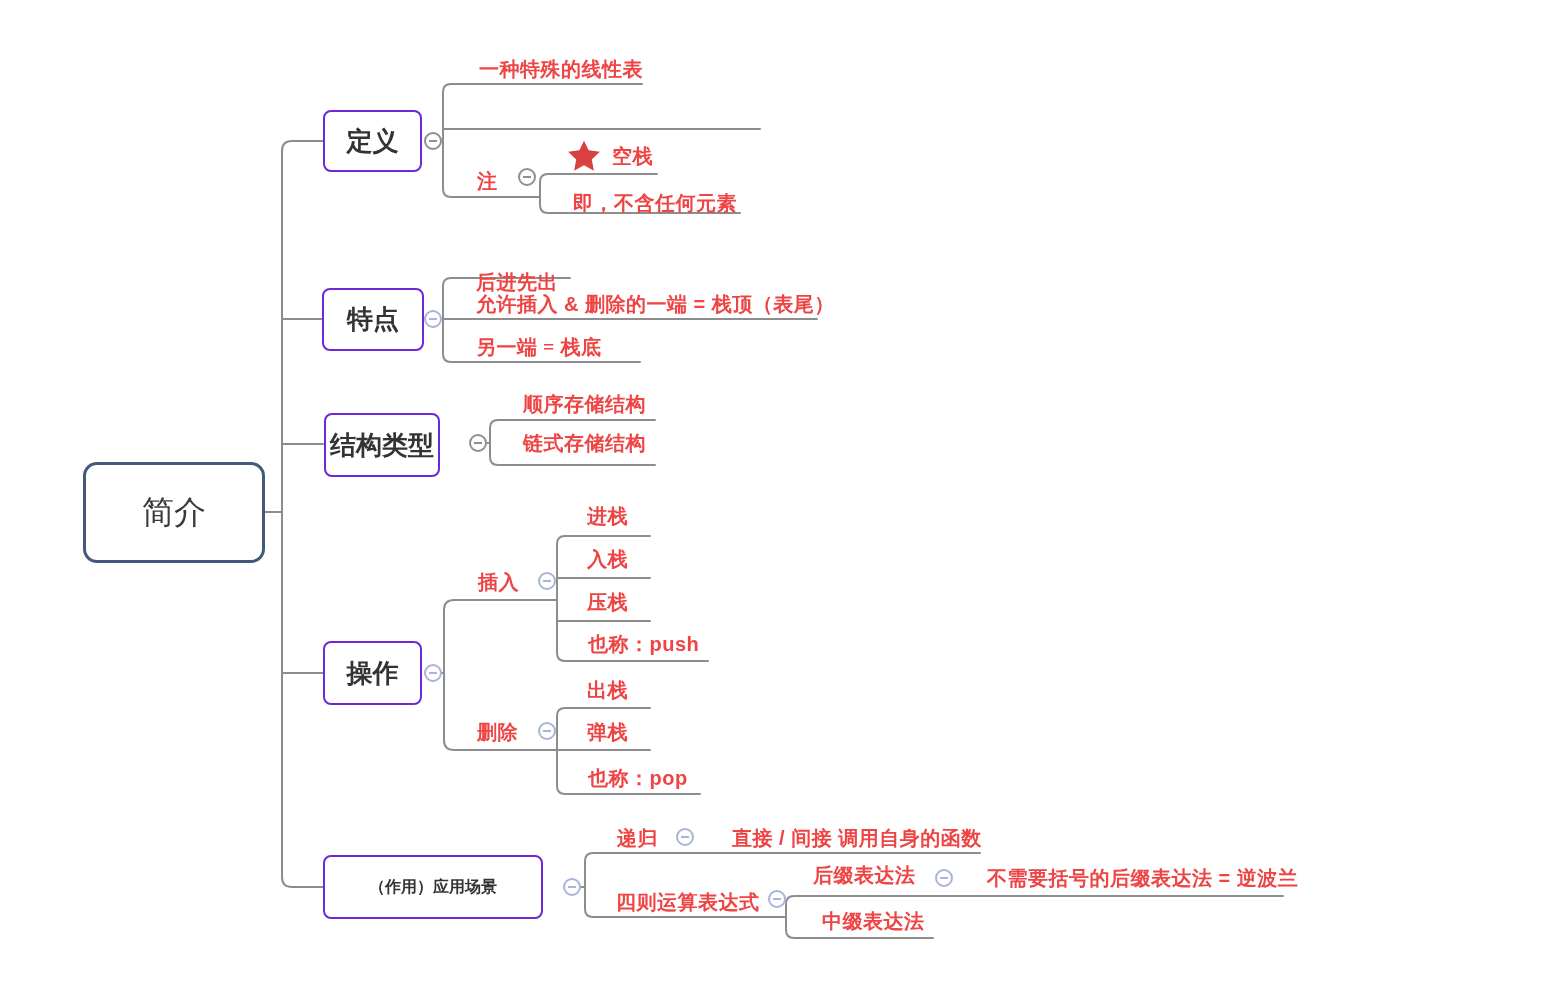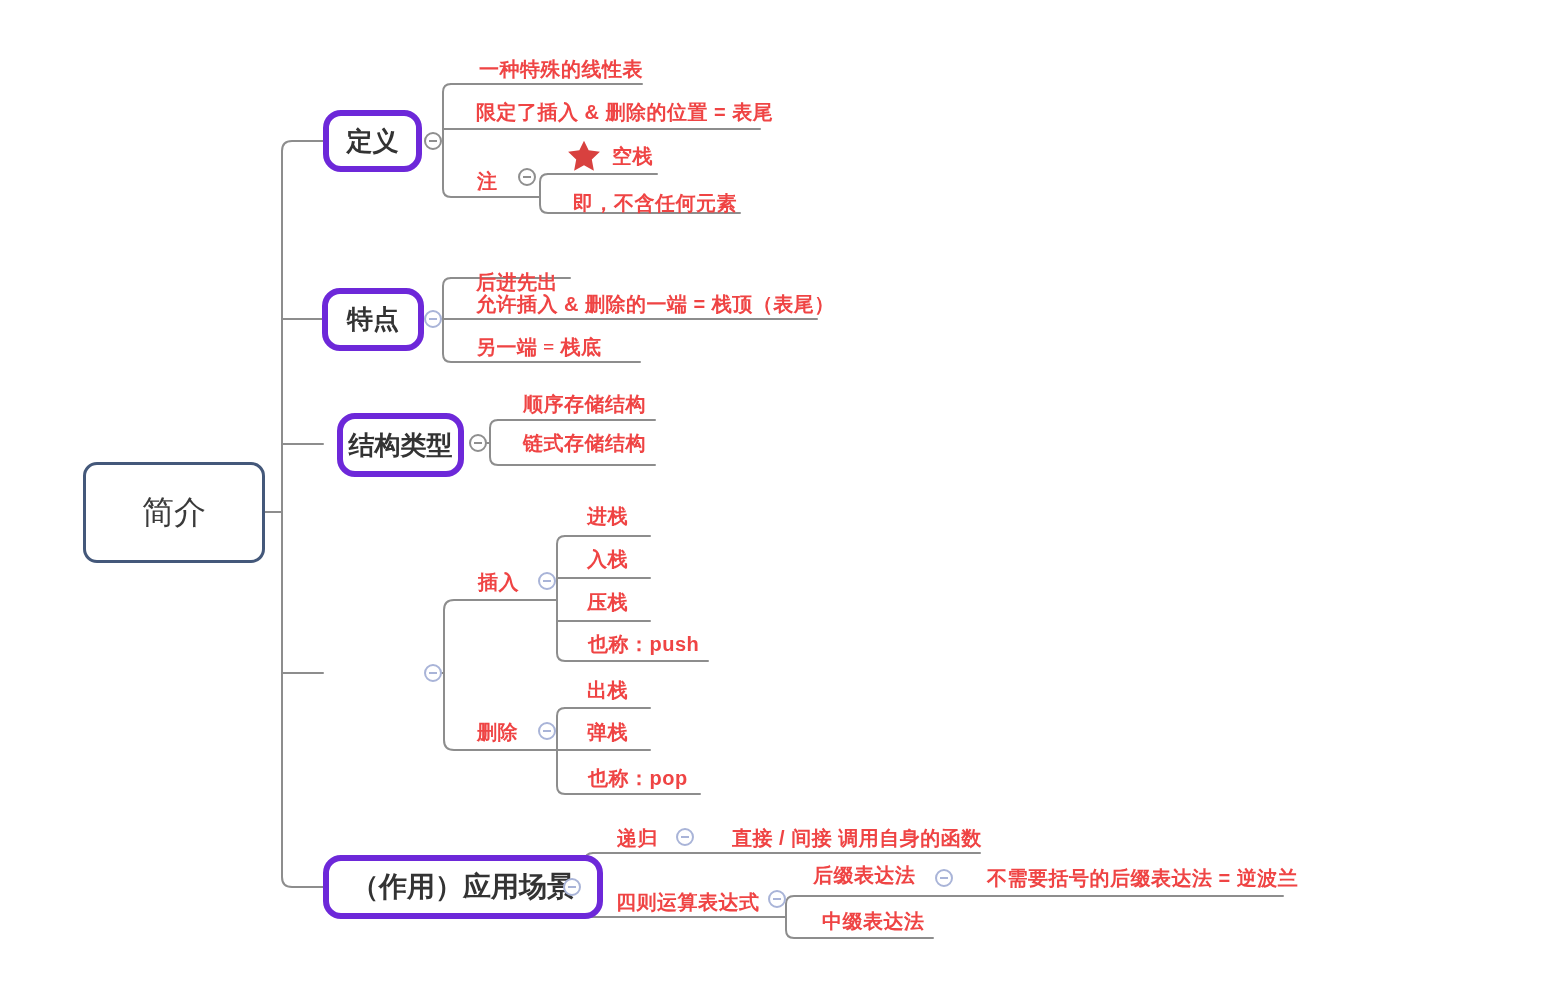--- a/index.html
+++ b/index.html
@@ -2,21 +2,21 @@
 <html><head>
 <meta charset="utf-8">
 <style>
   html,body{margin:0;padding:0;background:#fff;}
   .canvas{position:relative;width:1568px;height:1000px;background:#ffffff;
           font-family:"Liberation Sans","DejaVu Sans",sans-serif;overflow:hidden;}
   svg.lines{position:absolute;left:0;top:0;}
   .leaf{position:absolute;white-space:nowrap;font-size:20px;font-weight:600;
         color:#ef4444;line-height:22px;letter-spacing:0.5px;}
   .topic{position:absolute;display:flex;align-items:center;justify-content:center;
-         border:6px solid #6d28d9;border-radius:18px;background:#fff;
+         border:2px solid #6d28d9;border-radius:8px;background:#fff;
          font-size:26px;font-weight:600;color:#333333;white-space:nowrap;box-sizing:border-box;}
   .root-topic{border:3px solid #44587a;border-radius:14px;font-size:32px;font-weight:400;color:#3a3a3a;}
   .collapse{position:absolute;width:18px;height:18px;border-radius:50%;
             background:#fff;box-sizing:border-box;border:2px solid;}
   .collapse::after{content:"";position:absolute;left:3px;top:5.5px;width:8px;height:0;
                    border-top:2px solid;}
   .collapse.gray{color:#8f8f8f;border-color:#8f8f8f;}
   .collapse.blue{color:#a9b4d8;border-color:#a9b4d8;}
   .star{position:absolute;width:36px;height:36px;}
 </style>
@@ -72,29 +72,31 @@
   <div class="topic root-topic" style="left:83px;top:462px;width:182px;height:101px;">
     <span>简介</span>
   </div>
 
   <div class="topic" style="left:323px;top:110px;width:99px;height:62px;">
     <span>定义</span>
   </div>
   <div class="topic" style="left:322px;top:288px;width:102px;height:63px;">
     <span>特点</span>
   </div>
-  <div class="topic" style="left:337px;top:413px;width:127px;height:64px;">
+  <div class="topic" style="left:324px;top:413px;width:116px;height:64px;">
     <span>结构类型</span>
   </div>
-  <div class="topic" style="left:323px;top:855px;width:280px;height:64px;font-size:28px;justify-content:center;">
+  <div class="topic" style="left:323px;top:641px;width:99px;height:64px;">
+    <span>操作</span>
+  </div>
+  <div class="topic" style="left:323px;top:855px;width:220px;height:64px;font-size:16px;justify-content:center;">
     <span>（作用）应用场景</span>
   </div>
 
   <div class="leaf" style="left:479px;top:58px;">一种特殊的线性表</div>
-  <div class="leaf" style="left:476px;top:101px;">限定了插入 &amp; 删除的位置 = 表尾</div>
   <div class="leaf" style="left:477px;top:170px;">注</div>
   <span class="star" style="left:566px;top:138px;">
     <svg viewBox="0 0 24 24" width="36" height="36">
       <path fill="#d8413f" d="M12 1.8 L15.1 8.2 L22.6 9.2 L17.2 14.3 L18.6 21.8 L12 18.1 L5.4 21.8 L6.8 14.3 L1.4 9.2 L8.9 8.2 Z"></path>
     </svg>
   </span>
   <div class="leaf" style="left:612px;top:145px;">空栈</div>
   <div class="leaf" style="left:573px;top:184px;margin-top:8px;">即，不含任何元素</div>
 
   <div class="leaf" style="left:476px;top:251px;margin-top:20px;">后进先出</div>

